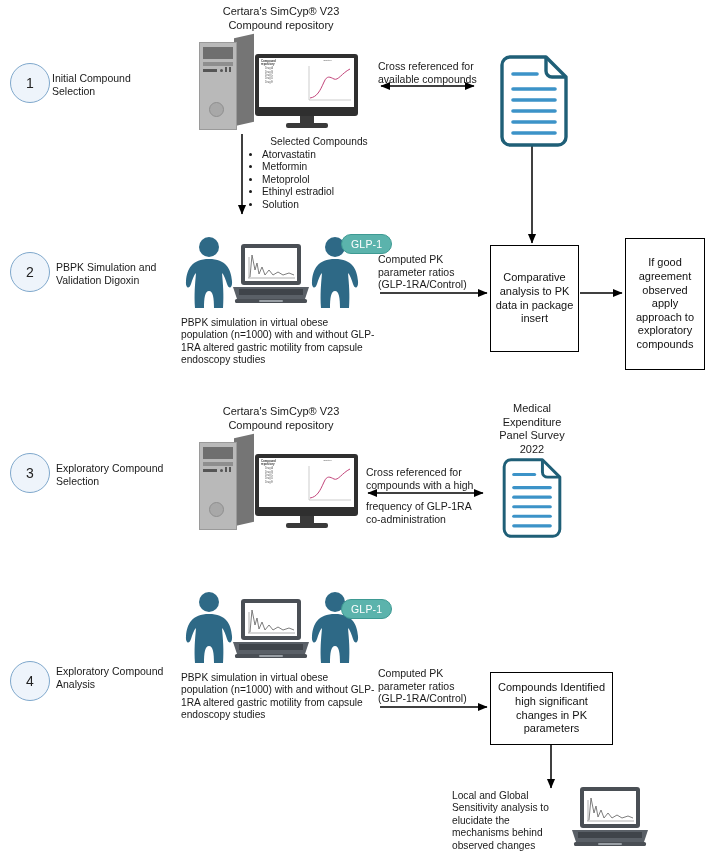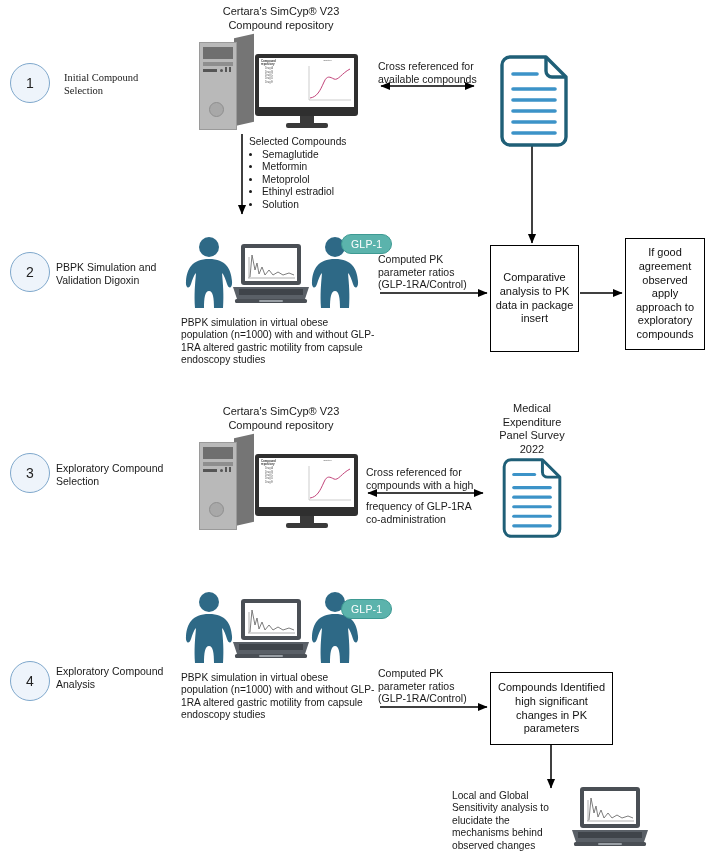--- a/index.html
+++ b/index.html
@@ -27,21 +27,21 @@
   .pbox{
     border:1.4px solid #000;background:#fff;
     display:flex;align-items:center;justify-content:center;
     text-align:center;font-size:11px;line-height:13.6px;color:#111;
     padding:3px 4px;box-sizing:border-box;
   }
 
   
   .clist{margin:0;padding-left:13px;font-size:10.2px;line-height:12.6px;}
   .clist li{margin:0;padding:0;}
-  .clist-head{font-size:10.2px;line-height:12.6px;}
+  .clist-head{font-size:10.2px;line-height:12.6px;text-align:center;}
 
   
   .glp-pill{
     background:#5BB3AC;border:1.4px solid #3E9A93;border-radius:999px;
     color:#fff;font-size:10.5px;padding:3px 9px;
     display:flex;align-items:center;justify-content:center;
     letter-spacing:.2px;
   }
 
   
@@ -84,21 +84,21 @@
     <line x1="368" y1="493" x2="483" y2="493" stroke="#000" stroke-width="1.5" marker-end="url(#ah)" marker-start="url(#ahs)"></line>
 
     <line x1="380" y1="707" x2="487" y2="707" stroke="#000" stroke-width="1.5" marker-end="url(#ah)"></line>
 
     <line x1="551" y1="745" x2="551" y2="788" stroke="#000" stroke-width="1.5" marker-end="url(#ah)"></line>
   </svg>
 
   <div class="abs step-circle" style="left:10px;top:63px;">
     <span>1</span>
   </div>
-  <div class="abs step-label" style="left:64px;top:72px;width:110px;white-space:pre-line;font-family:Liberation Serif, serif;">Initial Compound
+  <div class="abs step-label" style="left:52px;top:72px;width:110px;white-space:pre-line;">Initial Compound
 Selection</div>
 
   <div class="abs title-c" style="left:196px;top:5px;width:170px;white-space:pre-line;">Certara's SimCyp® V23
 Compound repository</div>
 
   <div class="abs" style="left:196px;top:36px;width:165px;height:96px;">
 
     <div class="abs" style="left:38px;top:0;width:20px;height:88px;background:#757575;transform:skewY(-12deg);"></div>
 
     <div class="abs" style="left:3px;top:6px;width:38px;height:88px;background:#b9b9b9;border:1px solid #9a9a9a;box-sizing:border-box;"></div>
@@ -152,21 +152,21 @@
         <line x1="17" y1="56" x2="59" y2="56"></line>
         <line x1="17" y1="67" x2="59" y2="67"></line>
         <line x1="17" y1="78" x2="59" y2="78"></line>
       </g>
     </svg>
   </div>
 
   <div class="abs" style="left:249px;top:136px;width:140px;">
     <div class="clist-head">Selected Compounds</div>
     <ul class="clist">
-      <li>Semaglutide</li>
+      <li>Atorvastatin</li>
       <li>Metformin</li>
       <li>Metoprolol</li>
       <li>Ethinyl estradiol</li>
       <li>Solution</li>
     </ul>
   </div>
 
   <div class="abs step-circle" style="left:10px;top:252px;">
     <span>2</span>
   </div>
@@ -208,21 +208,21 @@
   </div>
   <div class="abs glp-pill" style="left:341px;top:234px;">GLP-1</div>
 
   <div class="abs body-txt" style="left:181px;top:317px;width:196px;">PBPK simulation in virtual obese population (n=1000) with and without GLP-1RA altered gastric motility from capsule endoscopy studies</div>
 
   <div class="abs cap-c" style="left:378px;top:253px;width:104px;white-space:pre-line;">Computed PK
 parameter ratios
 (GLP-1RA/Control)</div>
 
   <div class="abs pbox" style="left:490px;top:245px;width:89px;height:107px;">Comparative analysis to PK data in package insert</div>
-  <div class="abs pbox" style="left:625px;top:238px;width:80px;height:112px;">If good agreement observed apply approach to exploratory compounds</div>
+  <div class="abs pbox" style="left:625px;top:238px;width:80px;height:132px;">If good agreement observed apply approach to exploratory compounds</div>
 
   <div class="abs step-circle" style="left:10px;top:453px;">
     <span>3</span>
   </div>
   <div class="abs step-label" style="left:56px;top:462px;width:120px;white-space:pre-line;">Exploratory Compound
 Selection</div>
 
   <div class="abs title-c" style="left:196px;top:405px;width:170px;white-space:pre-line;">Certara's SimCyp® V23
 Compound repository</div>
 

